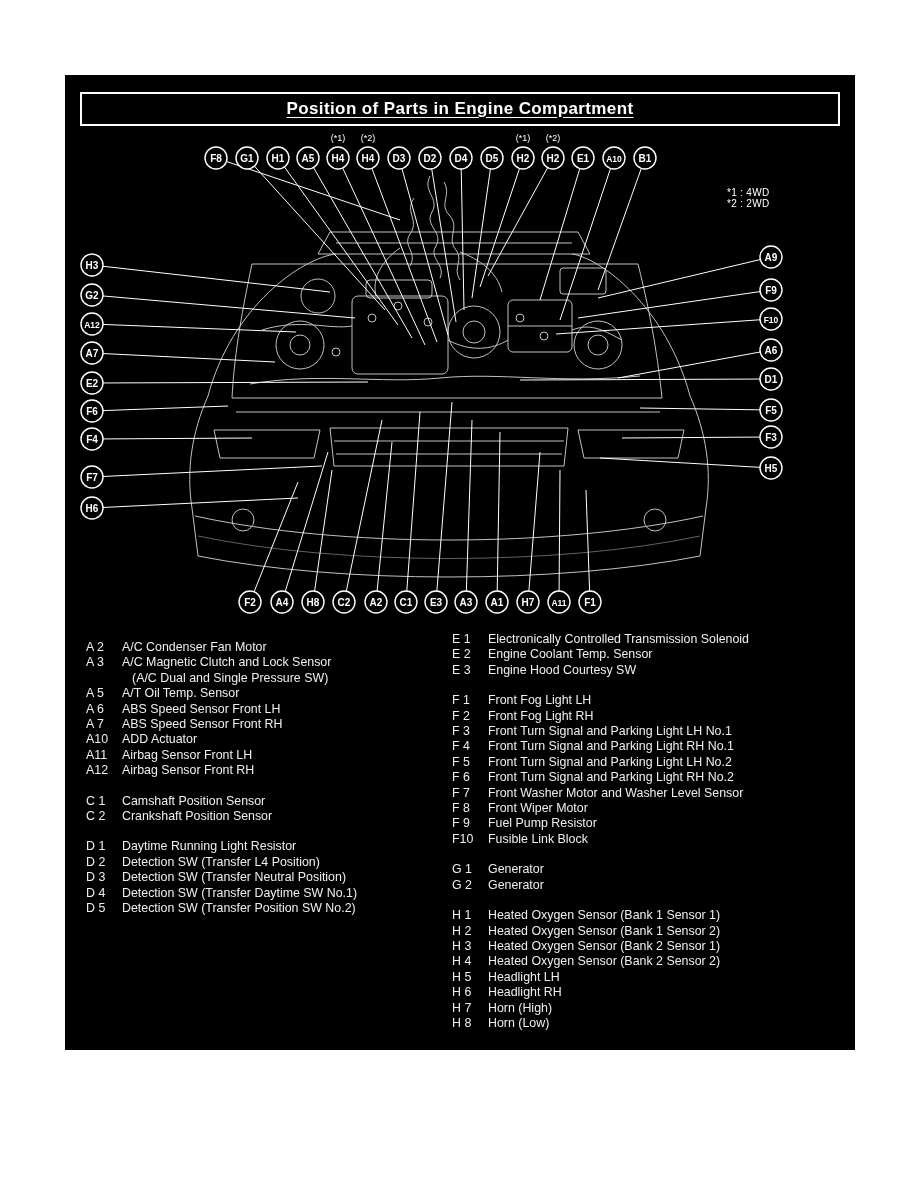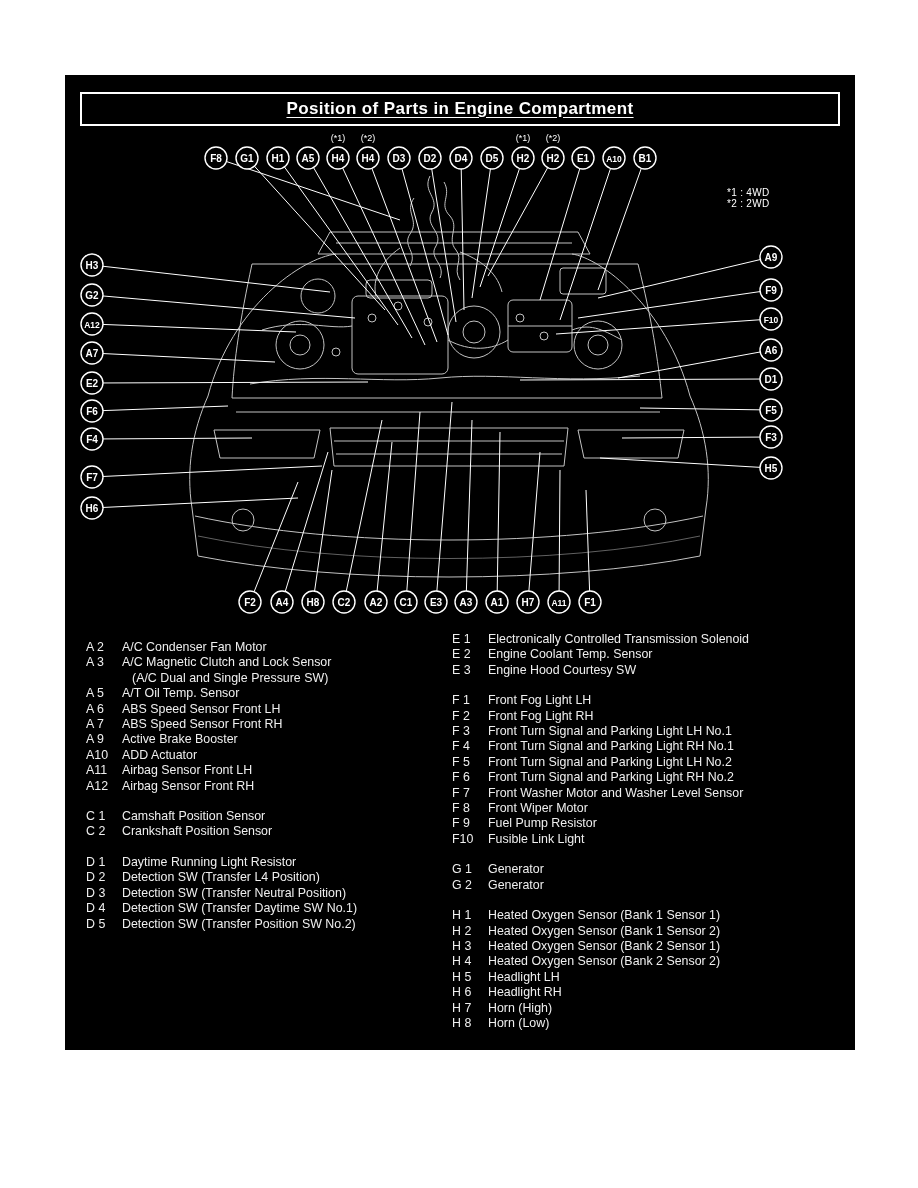--- a/index.html
+++ b/index.html
@@ -344,24 +344,20 @@
       </div>
       <div class="legend-row">
         <span class="code">A 6</span>
         <span class="txt">ABS Speed Sensor Front LH</span>
       </div>
       <div class="legend-row">
         <span class="code">A 7</span>
         <span class="txt">ABS Speed Sensor Front RH</span>
       </div>
       <div class="legend-row">
-        <span class="code">A 9</span>
-        <span class="txt">Active Brake Booster</span>
-      </div>
-      <div class="legend-row">
         <span class="code">A10</span>
         <span class="txt">ADD Actuator</span>
       </div>
       <div class="legend-row">
         <span class="code">A11</span>
         <span class="txt">Airbag Sensor Front LH</span>
       </div>
       <div class="legend-row">
         <span class="code">A12</span>
         <span class="txt">Airbag Sensor Front RH</span>
@@ -447,21 +443,21 @@
       <div class="legend-row">
         <span class="code">F 8</span>
         <span class="txt">Front Wiper Motor</span>
       </div>
       <div class="legend-row">
         <span class="code">F 9</span>
         <span class="txt">Fuel Pump Resistor</span>
       </div>
       <div class="legend-row">
         <span class="code">F10</span>
-        <span class="txt">Fusible Link Light</span>
+        <span class="txt">Fusible Link Block</span>
       </div>
     </div>
     <div class="legend-group">
       <div class="legend-row">
         <span class="code">G 1</span>
         <span class="txt">Generator</span>
       </div>
       <div class="legend-row">
         <span class="code">G 2</span>
         <span class="txt">Generator</span>

